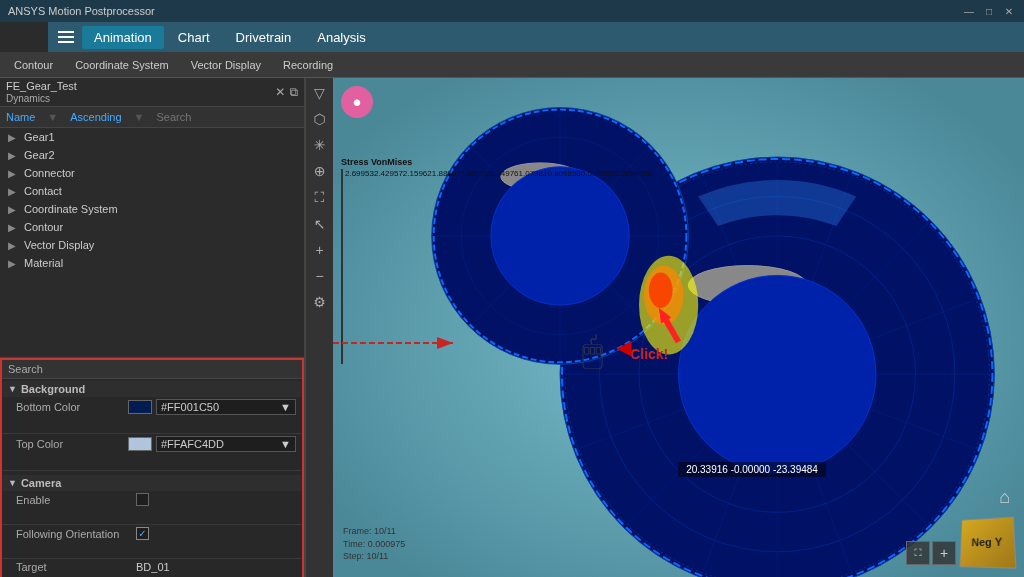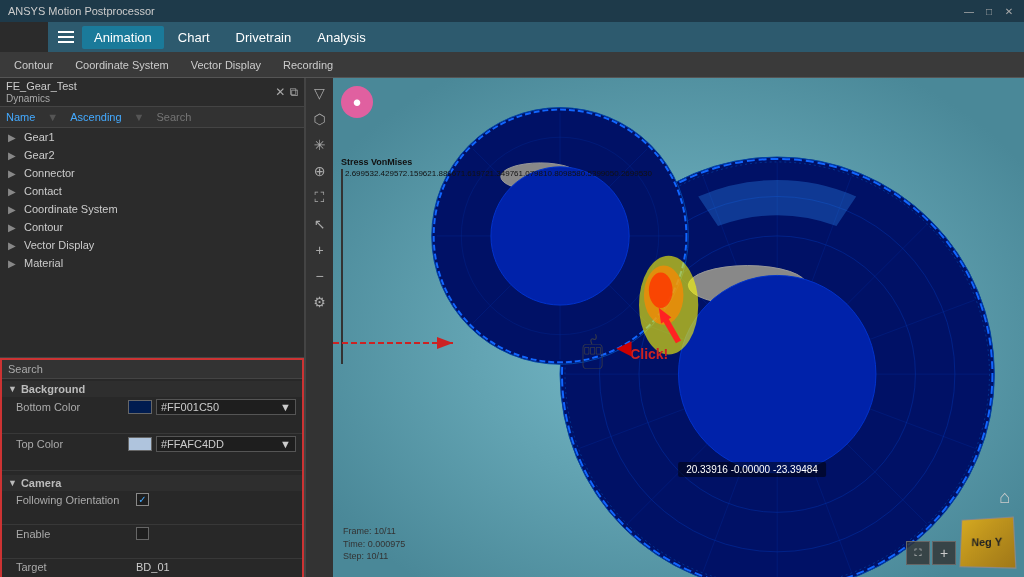--- a/index.html
+++ b/index.html
@@ -404,29 +404,29 @@
           </div>
         </div>
       </div>
 
       <div class="props-section">
         <div class="props-section-header">
           <span class="chevron">▼</span>
           <span>Camera</span>
         </div>
         <div class="props-row">
+          <span class="props-label">Enable</span>
+          <div class="props-value">
+            <span class="checkbox-unchecked"></span>
+          </div>
+        </div>
+        <div class="props-row">
           <span class="props-label">Following Orientation</span>
           <div class="props-value">
             <span class="checkbox-checked">✓</span>
-          </div>
-        </div>
-        <div class="props-row">
-          <span class="props-label">Enable</span>
-          <div class="props-value">
-            <span class="checkbox-unchecked"></span>
           </div>
         </div>
         <div class="props-row">
           <span class="props-label">Target</span>
           <div class="props-value">
             <span>BD_01</span>
           </div>
         </div>
       </div>
 

